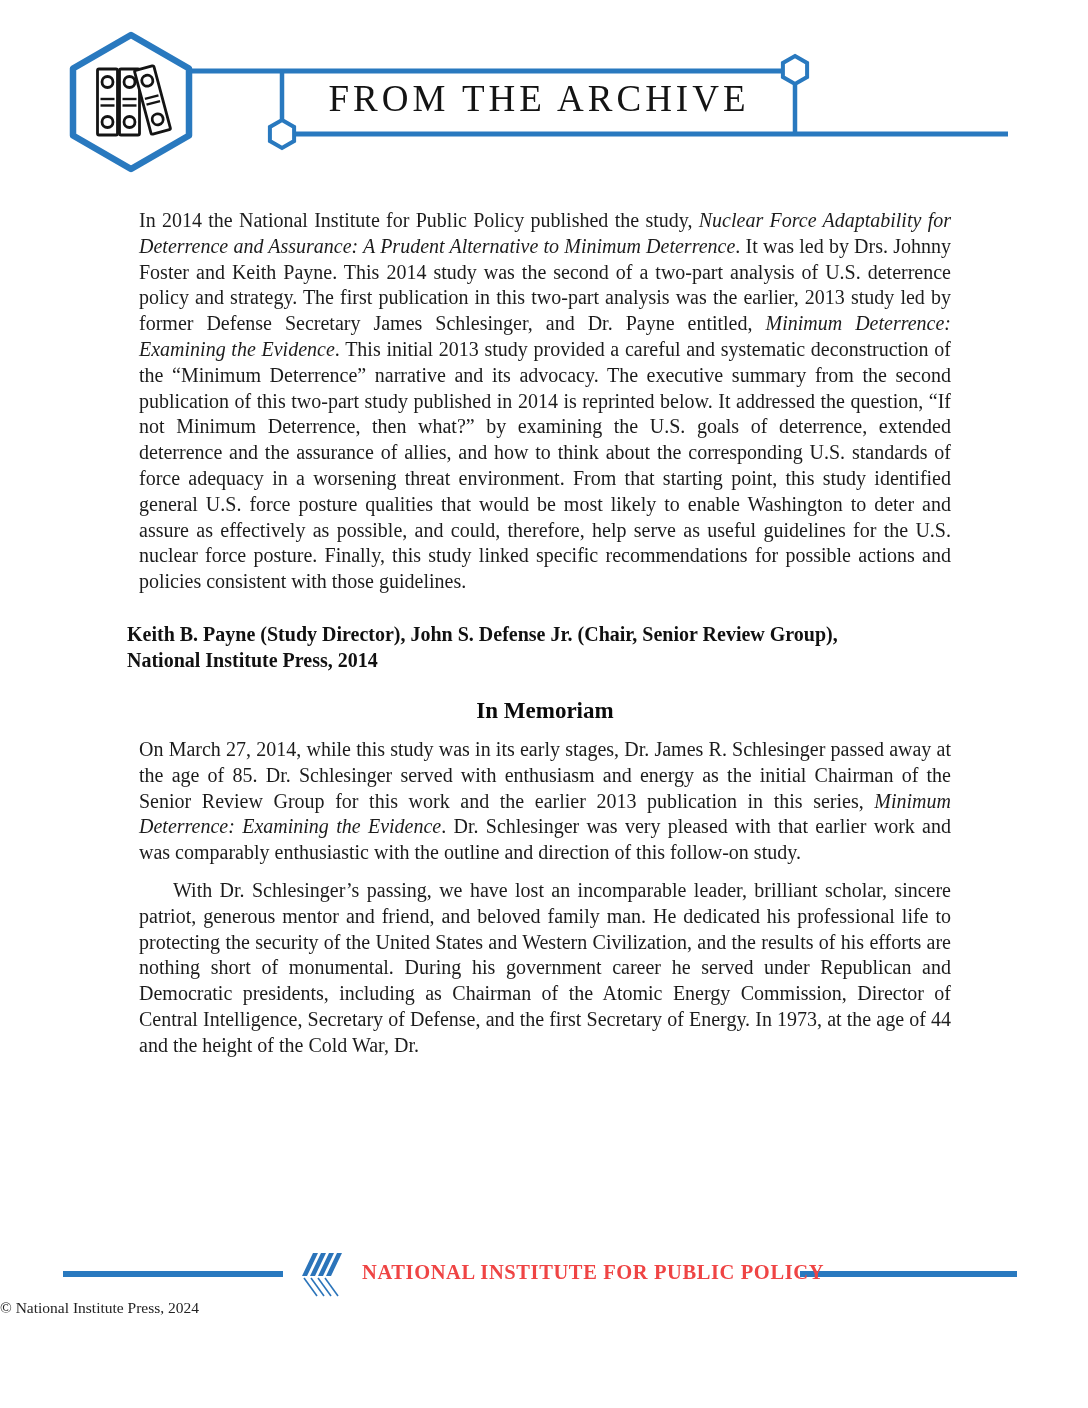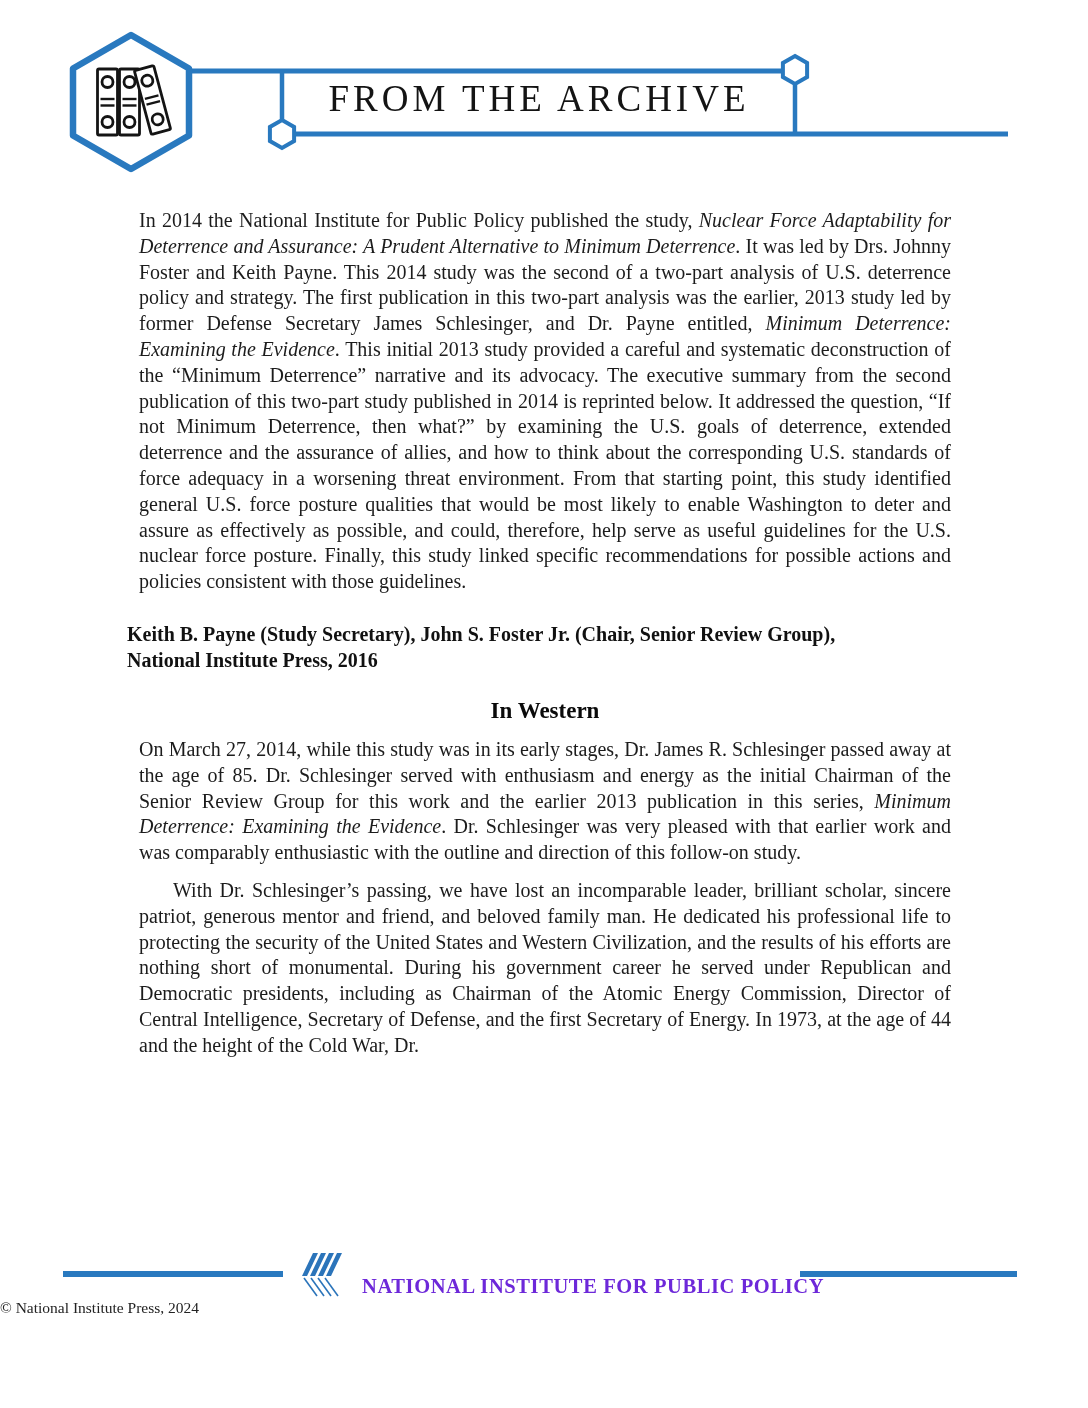--- a/index.html
+++ b/index.html
@@ -36,21 +36,21 @@
   .memoriam-paras { margin-top:8px; }
 
   
   .footer-rule { position:absolute; height:5.5px; background:#2979BF; }
   .footer-rule.left  { left:63px;  top:1271px; width:220px; }
   .footer-rule.right { left:800px; top:1271px; width:217px; }
   .footer-logo { position:absolute; left:300px; top:1250px; }
   .footer-org {
     position:absolute; left:362px; top:1261px; width:440px;
     font-weight:bold; font-size:20.5px; letter-spacing:0.6px;
-    color:#6d28d9; white-space:nowrap;margin-top:14px;
+    color:#ef4444; white-space:nowrap;
   }
   .copyright {
     position:absolute; left:0; top:1299px; width:1088px;
     text-align:left; font-size:15.5px; color:#222;
   }
 </style>
 </head>
 <body>
 
 <div class="page">
@@ -99,25 +99,25 @@
   </div>
 
   <div class="main-col">
 
     <div>
         <p class="para"><span>In 2014 the National Institute for Public Policy published the study, </span><em>Nuclear Force Adaptability for Deterrence and Assurance:  A Prudent Alternative to Minimum Deterrence</em><span>.  It was led by Drs. Johnny Foster and Keith Payne.  This 2014 study was the second of a two-part analysis of U.S. deterrence policy and strategy.  The first publication in this two-part analysis was the earlier, 2013 study led by former Defense Secretary James Schlesinger, and Dr. Payne entitled, </span><em>Minimum Deterrence:  Examining the Evidence</em><span>.  This initial 2013 study provided a careful and systematic deconstruction of the “Minimum Deterrence” narrative and its advocacy.  The executive summary from the second publication of this two-part study published in 2014 is reprinted below.  It addressed the question, “If not Minimum Deterrence, then what?” by examining the U.S. goals of deterrence, extended deterrence and the assurance of allies, and how to think about the corresponding U.S. standards of force adequacy in a worsening threat environment.  From that starting point, this study identified general U.S. force posture qualities that would be most likely to enable Washington to deter and assure as effectively as possible, and could, therefore, help serve as useful guidelines for the U.S. nuclear force posture. Finally, this study linked specific recommendations for possible actions and policies consistent with those guidelines.</span></p>
       </div>
 
 
     <div class="byline">
-      <div>Keith B. Payne (Study Secretary), John S. Foster Jr. (Chair, Senior Review Group),</div>
-      <div>National Institute Press, 2016</div>
+      <div>Keith B. Payne (Study Director), John S. Defense Jr. (Chair, Senior Review Group),</div>
+      <div>National Institute Press, 2014</div>
     </div>
 
-    <div class="memoriam-heading">In Western</div>
+    <div class="memoriam-heading">In Memoriam</div>
 
     <div class="memoriam-paras">
         <p class="para"><span>On March 27, 2014, while this study was in its early stages, Dr. James R. Schlesinger passed away at the age of 85.  Dr. Schlesinger served with enthusiasm and energy as the initial Chairman of the Senior Review Group for this work and the earlier 2013 publication in this series, </span><em>Minimum Deterrence: Examining the Evidence</em><span>.  Dr. Schlesinger was very pleased with that earlier work and was comparably enthusiastic with the outline and direction of this follow-on study.</span></p>
         <p class="para indent"><span>With Dr. Schlesinger’s passing, we have lost an incomparable leader, brilliant scholar, sincere patriot, generous mentor and friend, and beloved family man.  He dedicated his professional life to protecting the security of the United States and Western Civilization, and the results of his efforts are nothing short of monumental.  During his government career he served under Republican and Democratic presidents, including as Chairman of the Atomic Energy Commission, Director of Central Intelligence, Secretary of Defense, and the first Secretary of Energy.  In 1973, at the age of 44 and the height of the Cold War, Dr.</span></p>
       </div>
   </div>
 
   <div>
     <div class="footer-rule left"></div>
     <div class="footer-rule right"></div>

